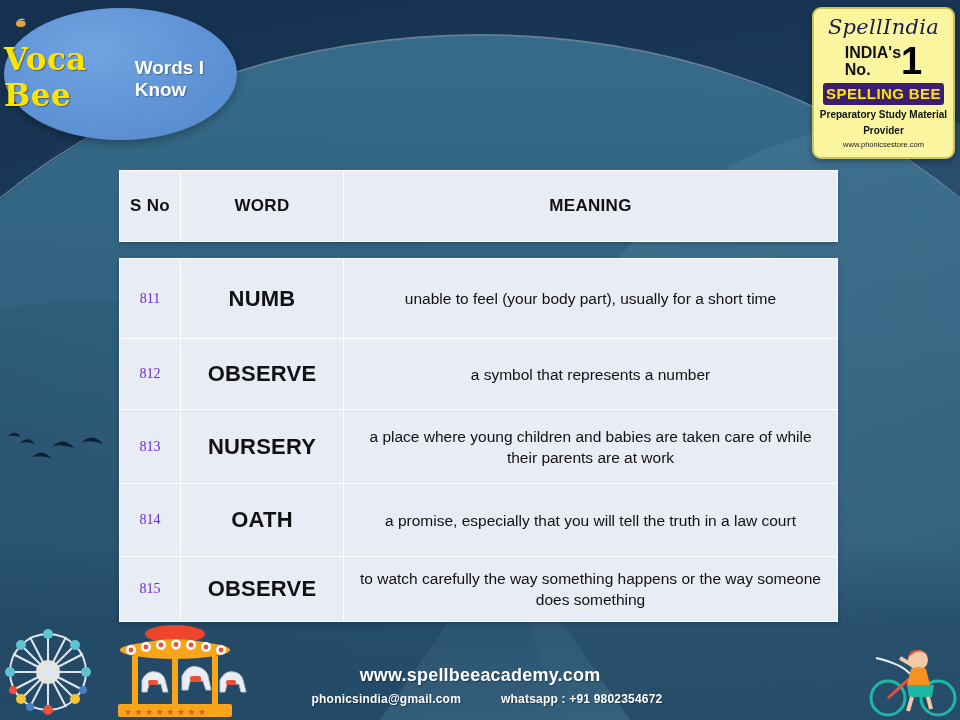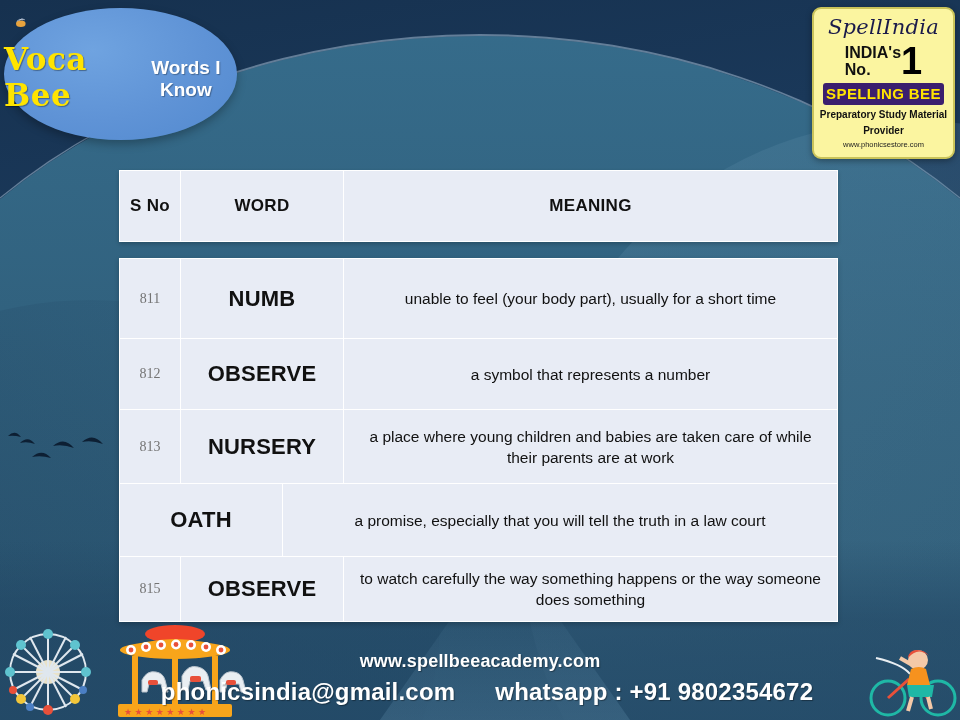--- a/index.html
+++ b/index.html
@@ -98,21 +98,20 @@
     text-shadow: 1px 1px 1px rgba(0,0,0,.35);
     margin-top: 6px;
   }
   .vb-sub {
     font-family: "Liberation Sans", sans-serif;
     font-weight: bold;
     font-size: 19px;
     color: #ffffff;
     margin-top: 9px;
     text-shadow: 1px 1px 1px rgba(0,0,0,.30);
-    text-align: center;
   }
   .vb-bee {
     position: absolute;
     left: 12px;
     top: 18px;
     width: 16px;
     height: 10px;
   }
 
   
@@ -246,21 +245,21 @@
   .tbl-head .c-mean {
     font-weight: bold;
     font-size: 17px;
     color: #111;
     letter-spacing: .3px;
   }
   .tbl-head .c-mean { font-size: 17px; }
   .tbl-body .c-no {
     font-family: "Liberation Serif", serif;
     font-size: 14px;
-    color: #737373;
+    color: #6d28d9;
     text-align: right;
   }
   .tbl-body .c-word {
     font-weight: bold;
     font-size: 22px;
     color: #111;
     letter-spacing: .2px;
   }
   .tbl-body .c-mean {
     font-size: 15.5px;
@@ -279,21 +278,21 @@
   }
   .f-site {
     font-weight: bold;
     font-size: 18px;
     letter-spacing: .2px;
     text-shadow: 1px 1px 1px rgba(0,0,0,.35);
   }
   .f-line2 {
     margin-top: 6px;
     font-weight: bold;
-    font-size: 24px;
+    font-size: 12px;
     letter-spacing: .2px;
     text-shadow: 1px 1px 1px rgba(0,0,0,.35);
     display: flex;
     justify-content: center;
     gap: 40px;
     padding-left: 14px;
   }
 
   
   .birds { position: absolute; left: 6px; top: 418px; width: 110px; height: 60px; }
@@ -362,20 +361,21 @@
       <div class="c-no">812</div>
       <div class="c-word">OBSERVE</div>
       <div class="c-mean">a symbol that represents a number</div>
     </div>
     <div class="row" style="height:74px">
       <div class="c-no">813</div>
       <div class="c-word">NURSERY</div>
       <div class="c-mean">a place where young children and babies are taken care of while their parents are at work</div>
     </div>
     <div class="row" style="height:73px">
+      <div class="c-no">814</div>
       <div class="c-word">OATH</div>
       <div class="c-mean">a promise, especially that you will tell the truth in a law court</div>
     </div>
     <div class="row" style="height:64px">
       <div class="c-no">815</div>
       <div class="c-word">OBSERVE</div>
       <div class="c-mean">to watch carefully the way something happens or the way someone does something</div>
     </div>
   </div>
 

